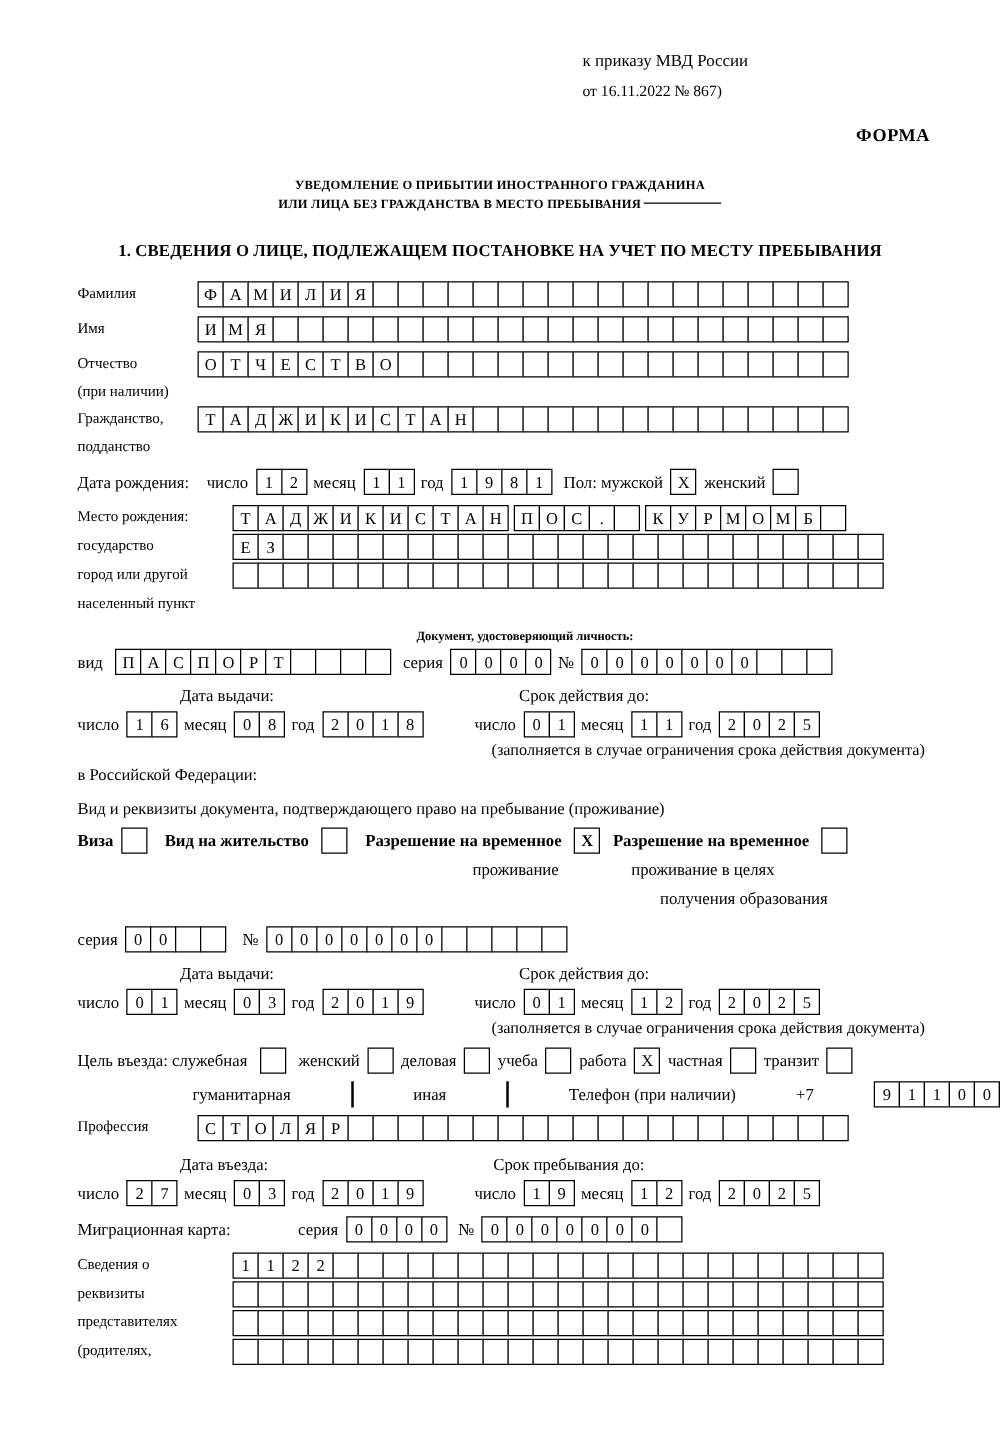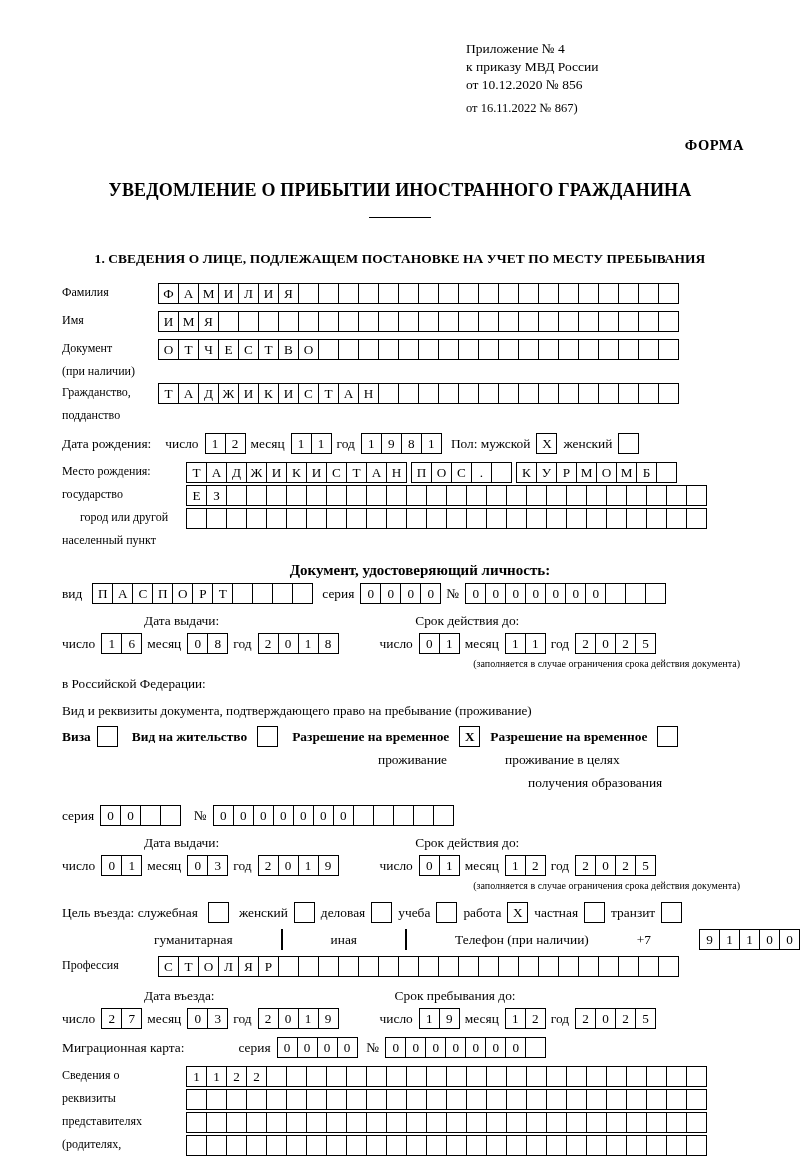--- a/index.html
+++ b/index.html
@@ -31,21 +31,21 @@
     text-align:right;
     font-weight:bold;
     font-size:14.5px;
     letter-spacing:.5px;
     margin-top:20px;
     padding-right:22px;
   }
   .title{
     text-align:center;
     font-weight:bold;
-    font-size:18px;
+    font-size:10px;
     line-height:1.42;
     margin-top:24px;
     letter-spacing:.2px;
   }
   .title .underline{
     display:inline-block;
     width:62px;
     border-bottom:1px solid #000;
     vertical-align:3px;
   }
@@ -89,50 +89,48 @@
   .box{
     width:21px;height:21px;
     border:1px solid #000;
     box-sizing:border-box;
     font-size:13.2px;
     line-height:19px;
     text-align:center;
     display:inline-block;
   }
   .txt{font-size:13.4px;line-height:21px;white-space:nowrap;}
-  .small-note{font-size:10px;line-height:16px;}
+  .small-note{font-size:13px;line-height:16px;}
   .mt4{margin-top:4px;}
   .mt6{margin-top:6px;}
   .mt8{margin-top:8px;}
   .mt12{margin-top:12px;}
   .doc-head{
     text-align:center;
     font-weight:bold;
-    font-size:15px;
+    font-size:10px;
     margin-top:12px;
   }
 </style>
 </head>
 <body>
 
 <div class="page">
 
   <div class="top-right" style="padding-left:0;width:300px;margin-left:auto;">
-    <div>Приложение № 4</div>
     <div>к приказу МВД России</div>
-    <div>от 10.12.2020 № 856</div>
     <div class="gap"></div>
     <div class="small">от 16.11.2022 № 867)</div>
   </div>
 
   <div class="forma">ФОРМА</div>
 
   <div class="title">
     <div>УВЕДОМЛЕНИЕ О ПРИБЫТИИ ИНОСТРАННОГО ГРАЖДАНИНА</div>
-    <div> <span class="underline"></span></div>
+    <div><span>ИЛИ ЛИЦА БЕЗ ГРАЖДАНСТВА В МЕСТО ПРЕБЫВАНИЯ</span> <span class="underline"></span></div>
   </div>
 
   <div class="section-title">1. СВЕДЕНИЯ О ЛИЦЕ, ПОДЛЕЖАЩЕМ ПОСТАНОВКЕ НА УЧЕТ ПО МЕСТУ ПРЕБЫВАНИЯ</div>
 
   <div class="row" style="margin-top:16px;">
     <div class="label w-first">Фамилия</div>
     <div class="cells">
         <span class="cell">Ф</span>
         <span class="cell">А</span>
         <span class="cell">М</span>
@@ -188,21 +186,21 @@
         <span class="cell"></span>
         <span class="cell"></span>
         <span class="cell"></span>
         <span class="cell"></span>
         <span class="cell"></span>
         <span class="cell"></span>
       </div>
   </div>
 
   <div class="row">
-    <div class="label w-first">Документ</div>
+    <div class="label w-first">Отчество</div>
     <div class="cells">
         <span class="cell">О</span>
         <span class="cell">Т</span>
         <span class="cell">Ч</span>
         <span class="cell">Е</span>
         <span class="cell">С</span>
         <span class="cell">Т</span>
         <span class="cell">В</span>
         <span class="cell">О</span>
         <span class="cell"></span>
@@ -359,21 +357,21 @@
         <span class="cell"></span>
         <span class="cell"></span>
         <span class="cell"></span>
         <span class="cell"></span>
         <span class="cell"></span>
         <span class="cell"></span>
         <span class="cell"></span>
       </div>
   </div>
   <div class="row tight">
-    <div class="label" style="width:124px;flex:0 0 124px;padding-left:28px;text-align:center;">город или другой</div>
+    <div class="label" style="width:124px;flex:0 0 124px;padding-left:28px;">город или другой</div>
     <div class="cells">
         <span class="cell"></span>
         <span class="cell"></span>
         <span class="cell"></span>
         <span class="cell"></span>
         <span class="cell"></span>
         <span class="cell"></span>
         <span class="cell"></span>
         <span class="cell"></span>
         <span class="cell"></span>

